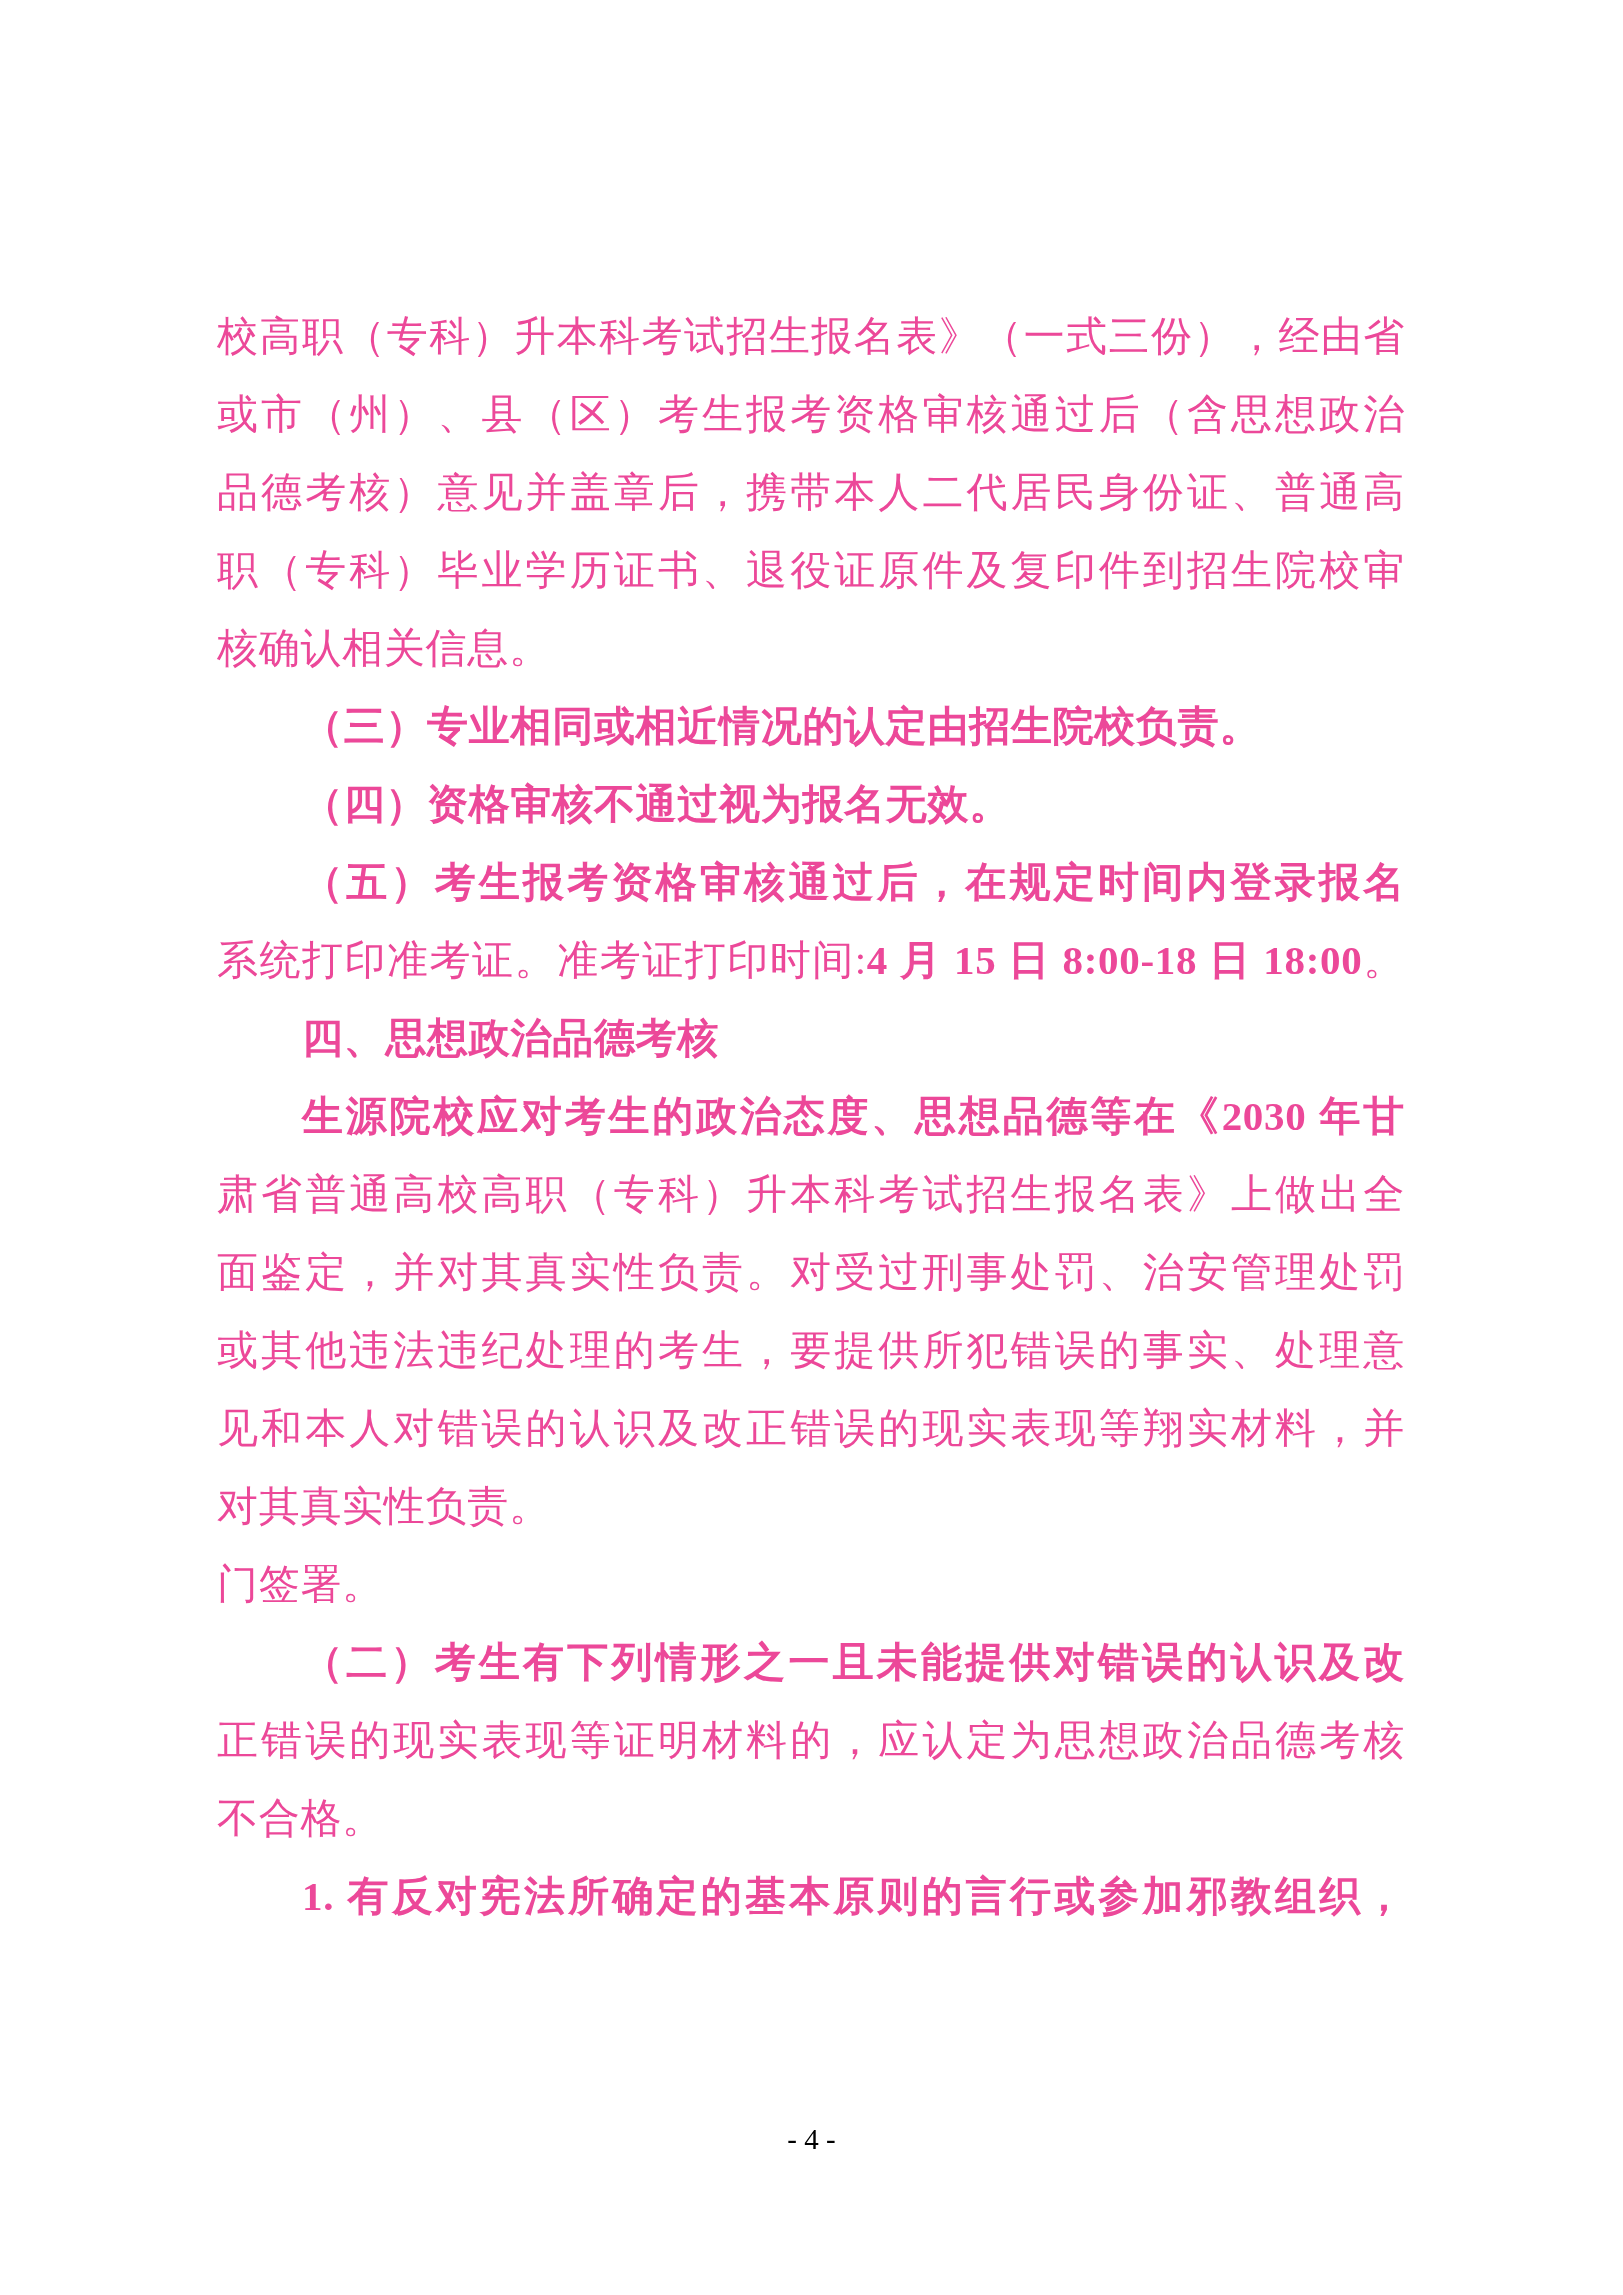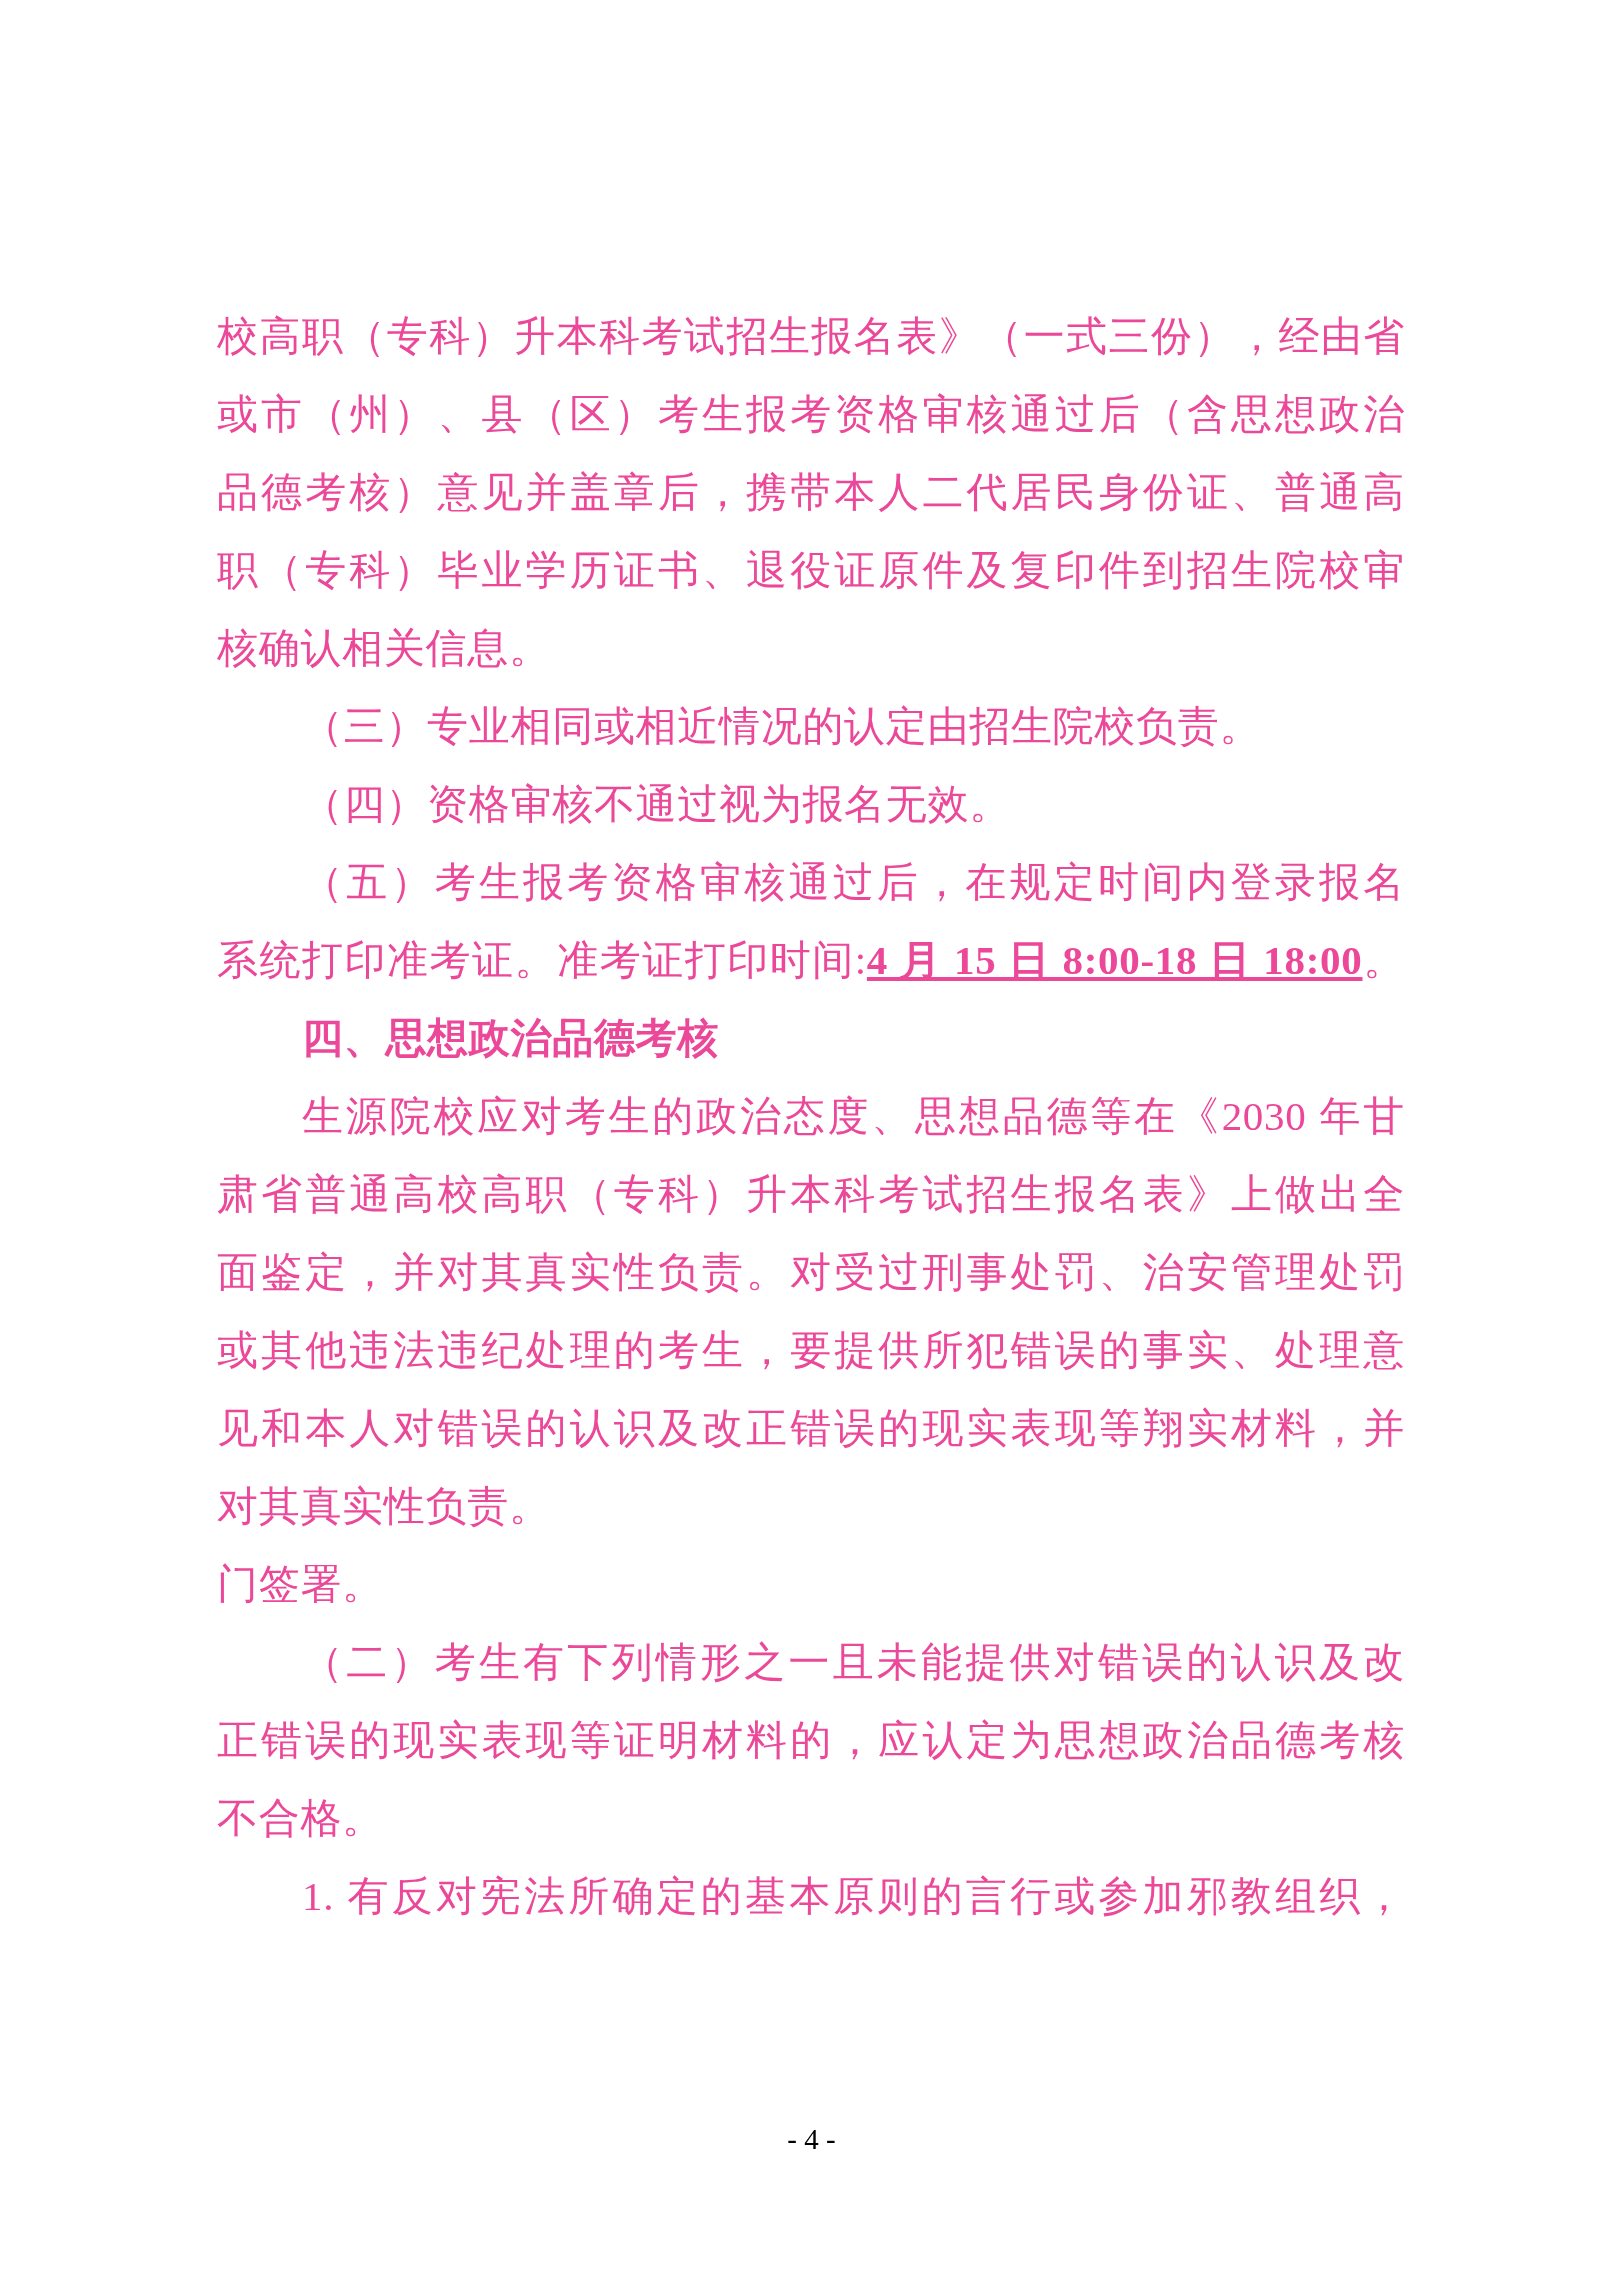--- a/index.html
+++ b/index.html
@@ -22,26 +22,26 @@
   .line {
     height: 78px;
     line-height: 78px;
     font-size: 41px;
     letter-spacing: 0.7px;
     text-align: justify;
     text-justify: inter-character;
     color: #ec4899;
   }
   .line.just { text-align-last: justify; }
-  .line.indent { text-indent: 85px; }
+  .line.indent { text-indent: 85px; font-weight: bold; }
   .line.heading {
     font-family: "Liberation Sans", sans-serif;
     font-weight: 700;
   }
-  .bold-seg { font-weight: 700; text-decoration: underline; }
+  .bold-seg { font-weight: 700; }
   .footer {
     position: absolute;
     left: 0; top: 2122px;
     width: 1623px;
     text-align: center;
     font-size: 29px;
     line-height: 34px;
     font-family: "Liberation Serif", serif;
     color: #000000;
   }

